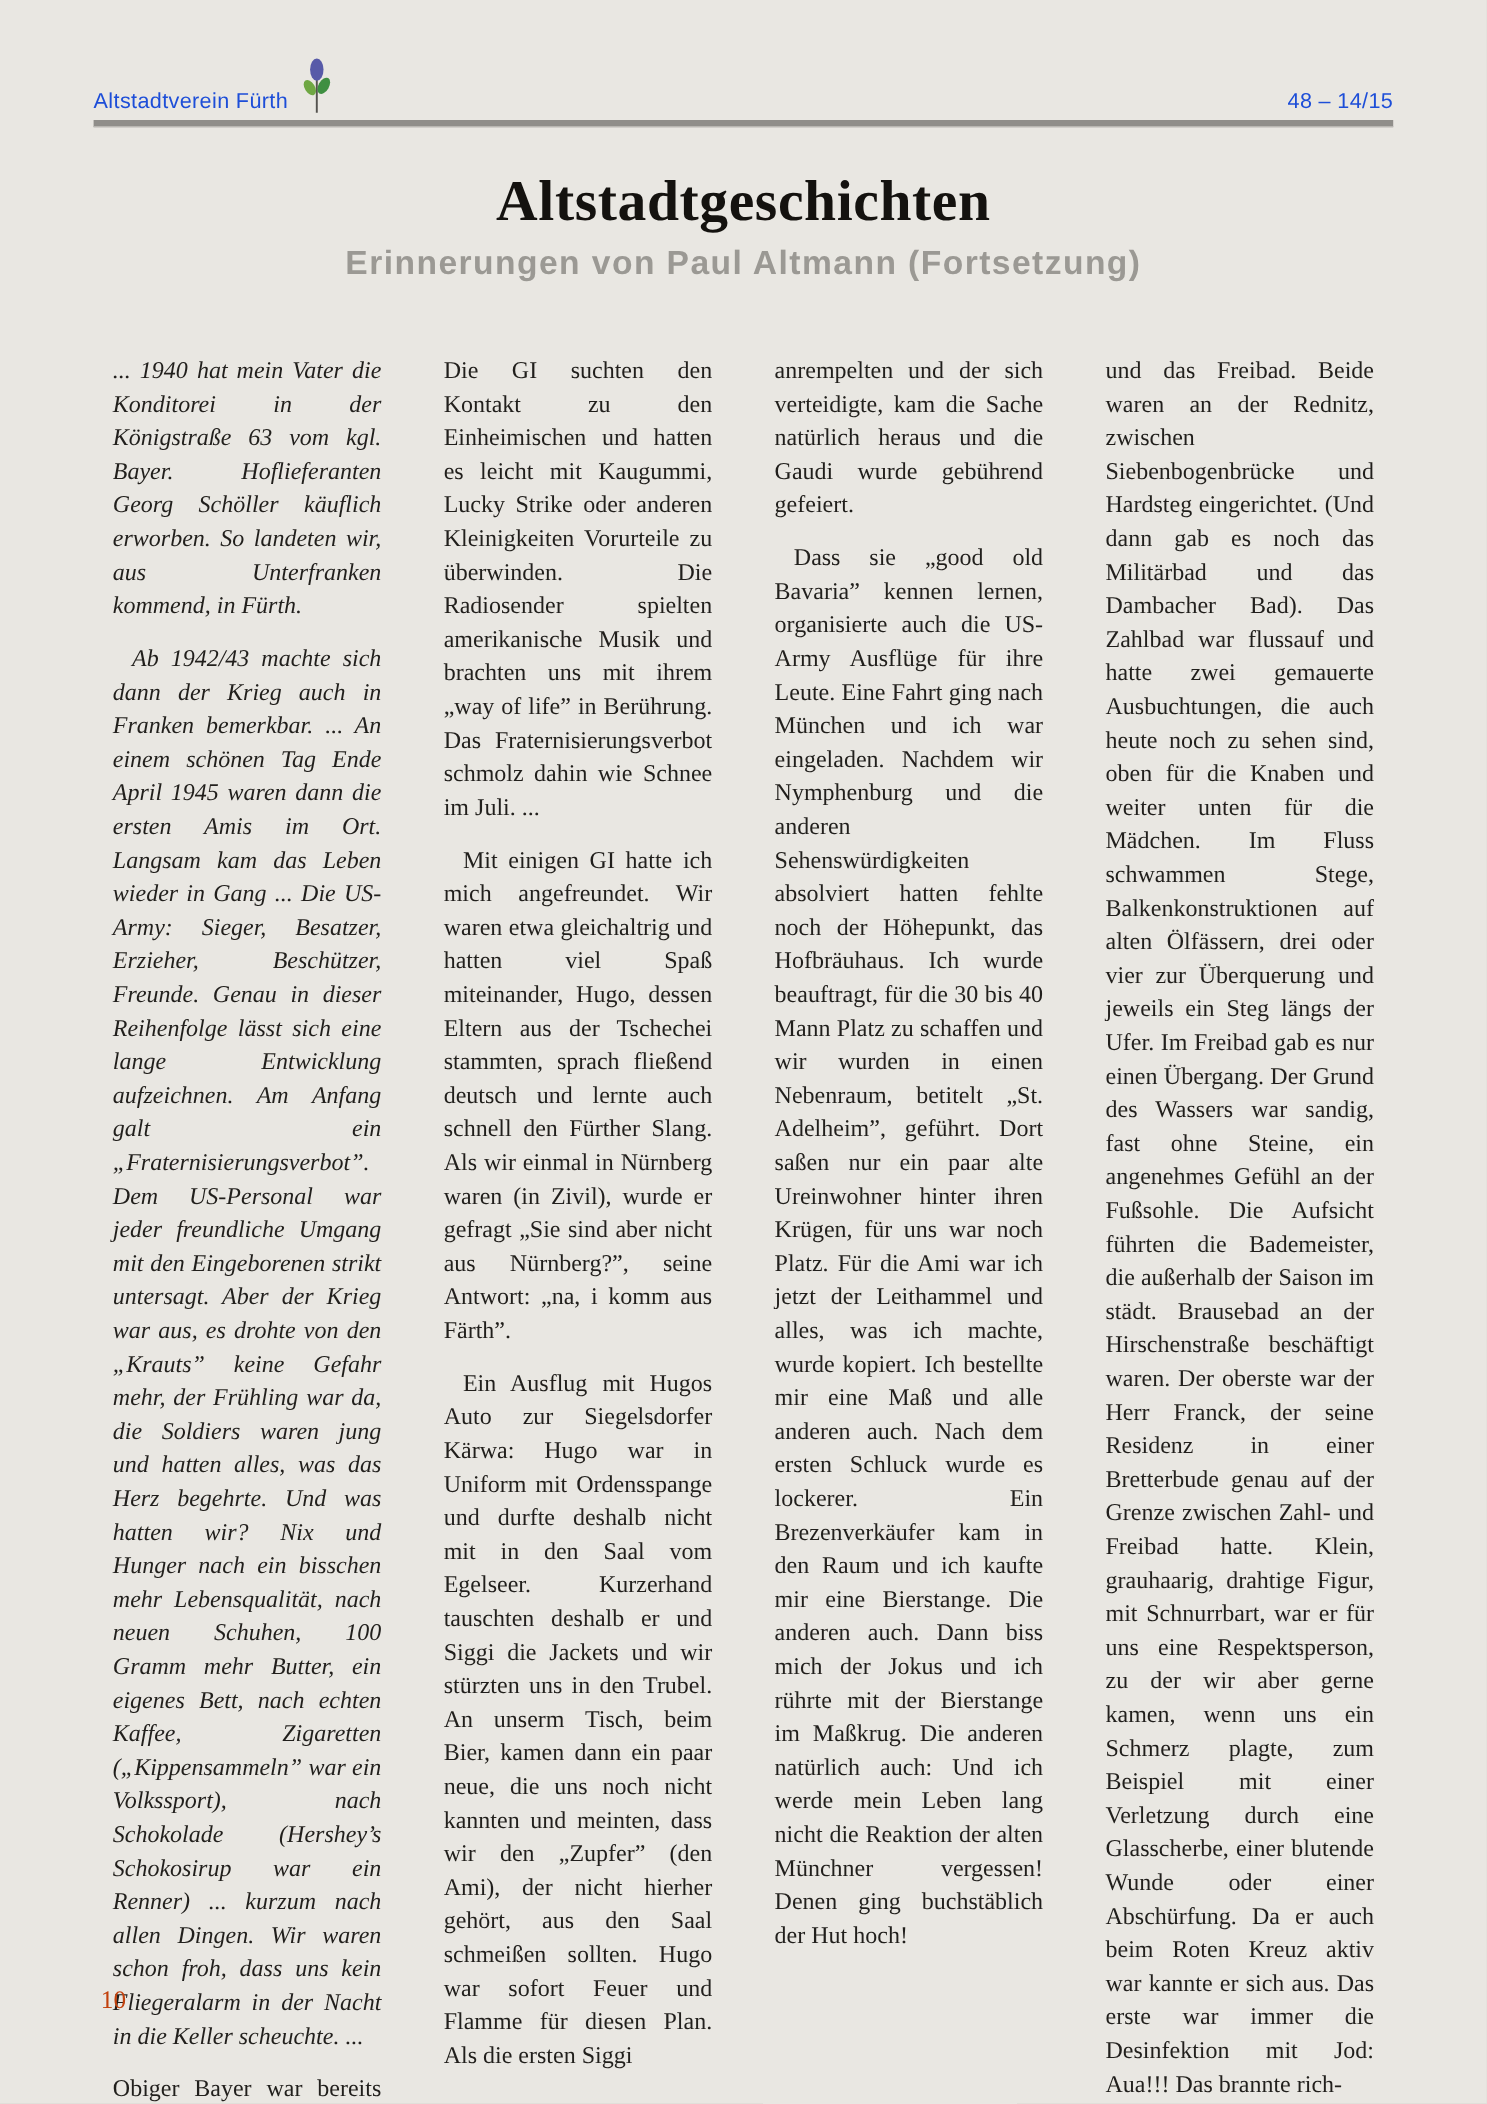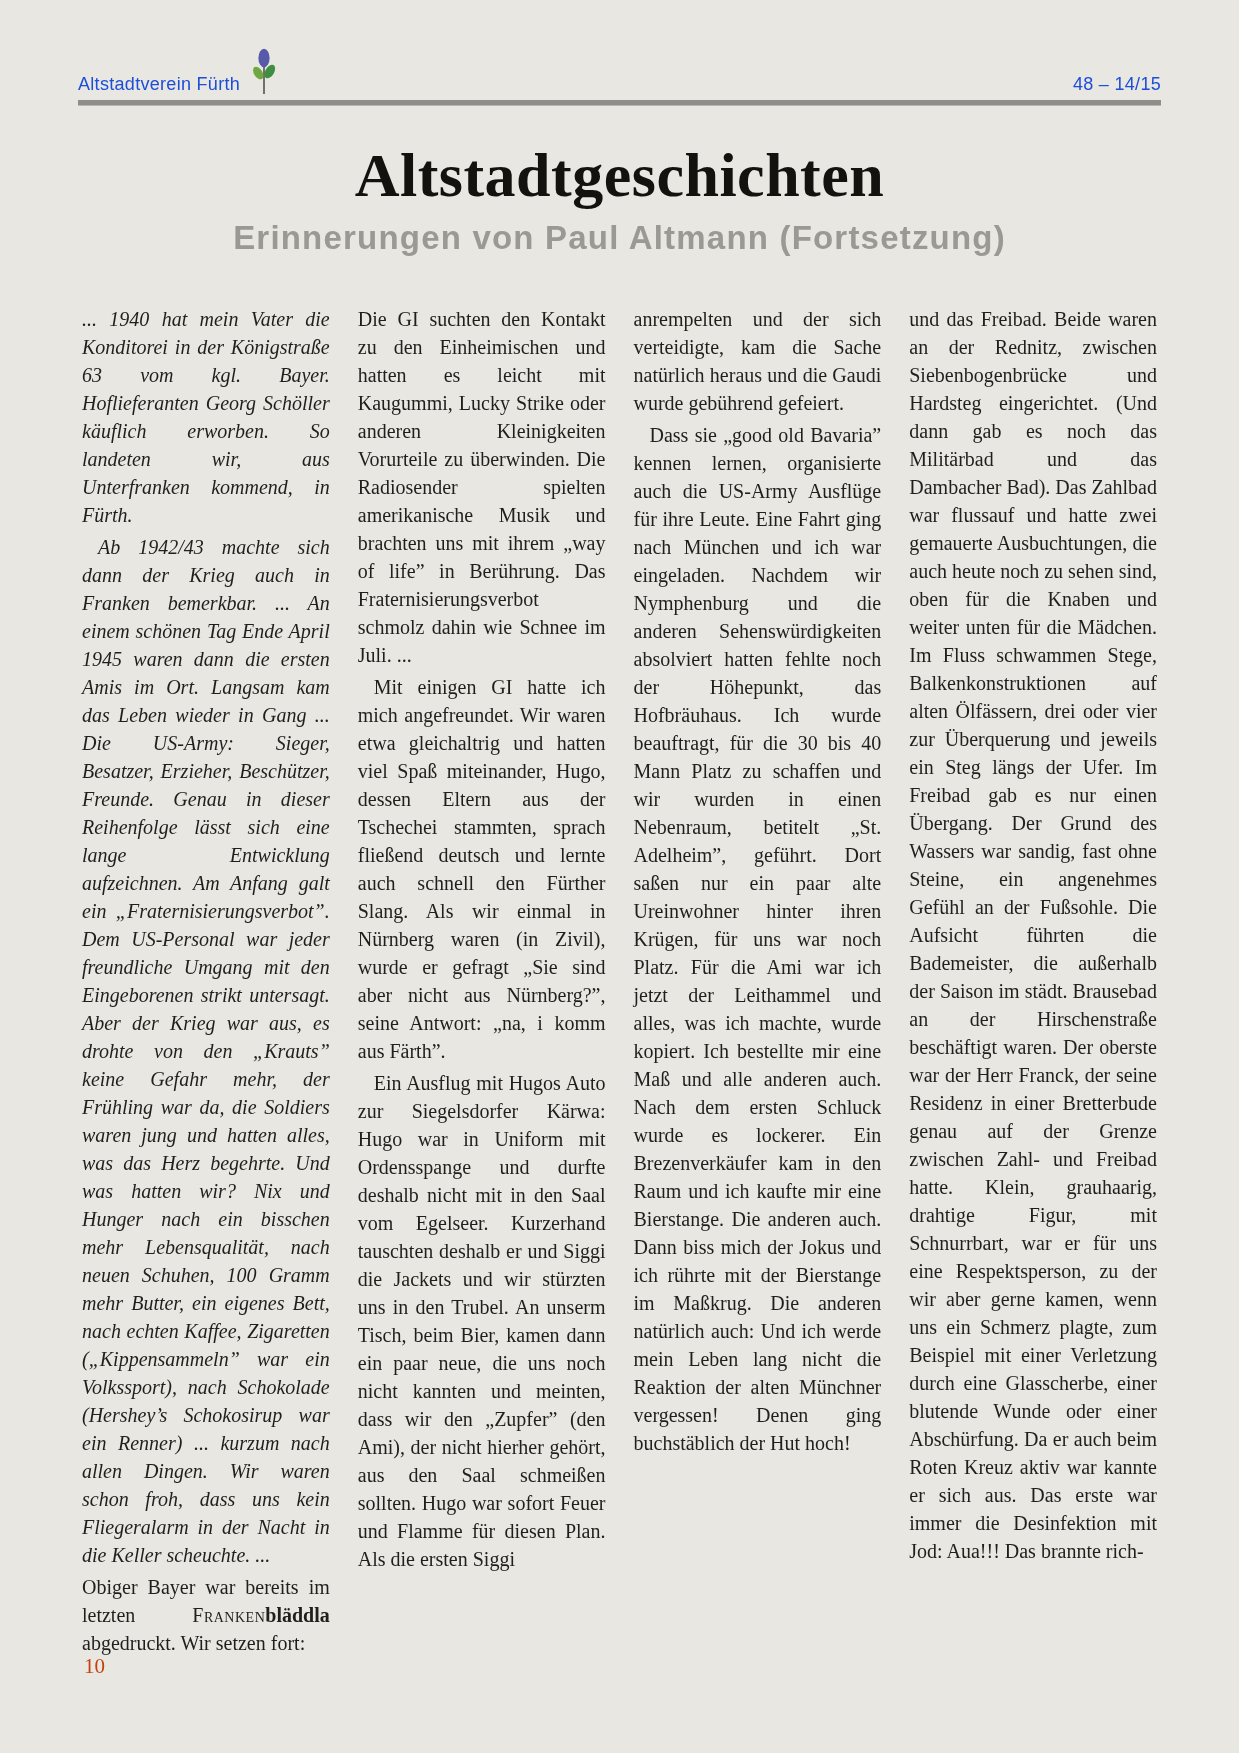--- a/index.html
+++ b/index.html
@@ -30,43 +30,43 @@
     height: 5px;
     background: #908e8a;
     border-bottom: 1px solid #b9b7b2;
     margin-top: 5px;
   }
   h1.title {
     margin: 34px 0 8px 0;
     text-align: center;
     font-family: "Liberation Serif", serif;
     font-weight: bold;
-    font-size: 62px;
+    font-size: 48px;
     letter-spacing: 0.5px;
     color: #14120f;
   }
   h2.subtitle {
     margin: 0 0 44px 0;
     text-align: center;
     font-family: "Liberation Sans", sans-serif;
     font-weight: bold;
-    font-size: 33px;
+    font-size: 28px;
     letter-spacing: 1.2px;
     color: #9b9994;
   }
   .columns { display: flex; gap: 20px; }
   .col {
     flex: 1 1 0;
     font-size: 20px;
     line-height: 28px;
     text-align: justify;
     hyphens: auto;
     overflow-wrap: break-word;
   }
-  .col p { margin: 4px; }
+  .col p { margin: 16px; }
   .col p.indent { text-indent: 16px; }
   .italic { font-style: italic; }
   .smallcaps { font-variant: small-caps; letter-spacing: 0.5px; }
   .bold { font-weight: bold; }
   .pagenum {
     position: absolute;
     left: 84px;
     bottom: 74px;
     font-size: 21px;
     color: #c2410c;

